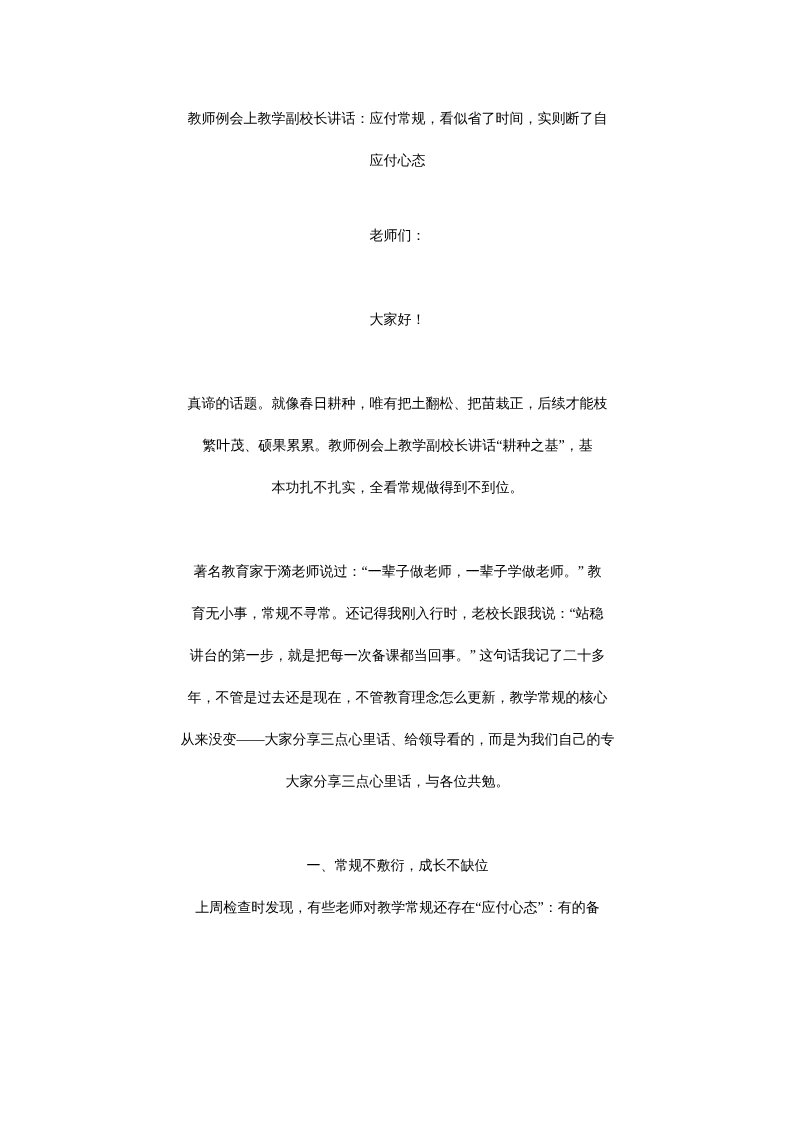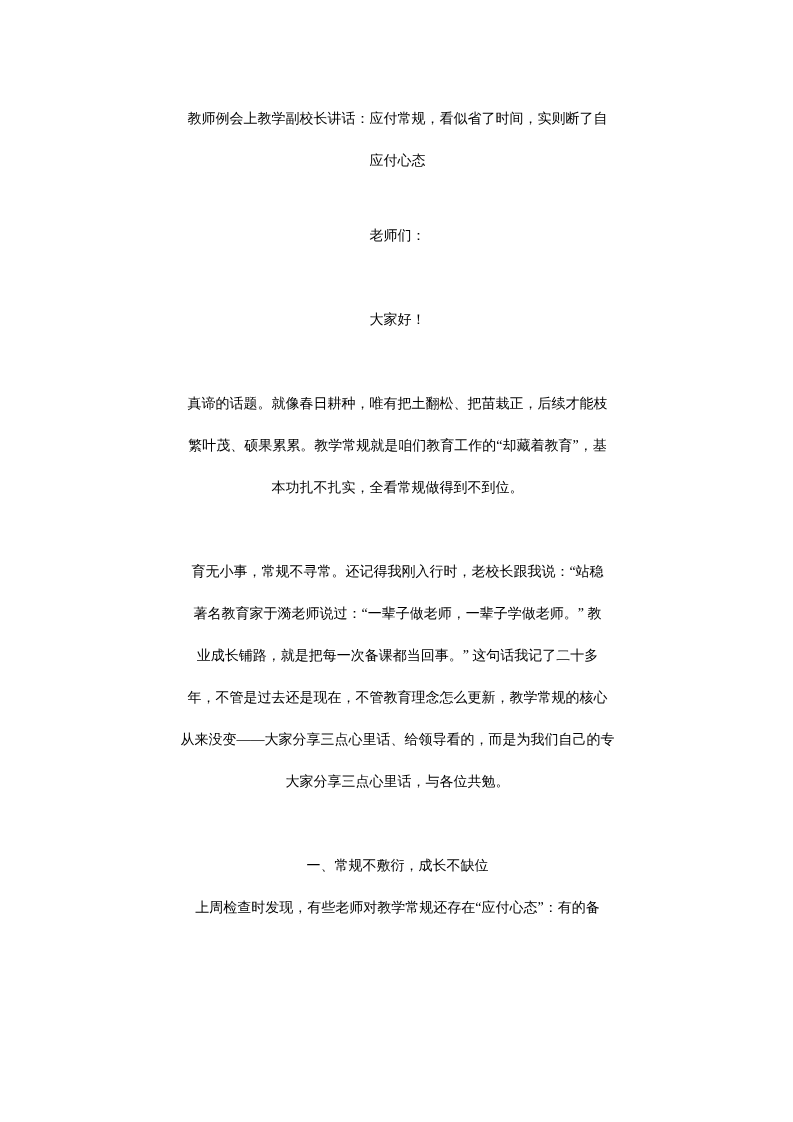--- a/index.html
+++ b/index.html
@@ -47,27 +47,27 @@
         <span class="line">应付心态</span>
       </p>
       <p class="para body">
         <span class="line">老师们：</span>
       </p>
       <p class="para body">
         <span class="line">大家好！</span>
       </p>
       <p class="para body">
         <span class="line">真谛的话题。就像春日耕种，唯有把土翻松、把苗栽正，后续才能枝</span>
-        <span class="line">繁叶茂、硕果累累。教学常规就是咱们教育工作的“却藏着教育”，基</span>
+        <span class="line">繁叶茂、硕果累累。教师例会上教学副校长讲话“耕种之基”，基</span>
         <span class="line">本功扎不扎实，全看常规做得到不到位。</span>
       </p>
       <p class="para body">
+        <span class="line">著名教育家于漪老师说过：“一辈子做老师，一辈子学做老师。” 教</span>
         <span class="line">育无小事，常规不寻常。还记得我刚入行时，老校长跟我说：“站稳</span>
-        <span class="line">著名教育家于漪老师说过：“一辈子做老师，一辈子学做老师。” 教</span>
-        <span class="line">业成长铺路，就是把每一次备课都当回事。” 这句话我记了二十多</span>
+        <span class="line">讲台的第一步，就是把每一次备课都当回事。” 这句话我记了二十多</span>
         <span class="line">年，不管是过去还是现在，不管教育理念怎么更新，教学常规的核心</span>
         <span class="line">从来没变——大家分享三点心里话、给领导看的，而是为我们自己的专</span>
         <span class="line">大家分享三点心里话，与各位共勉。</span>
       </p>
       <p class="para heading">
         <span class="line">一、常规不敷衍，成长不缺位</span>
       </p>
       <p class="para body">
         <span class="line">上周检查时发现，有些老师对教学常规还存在“应付心态”：有的备</span>
       </p>

